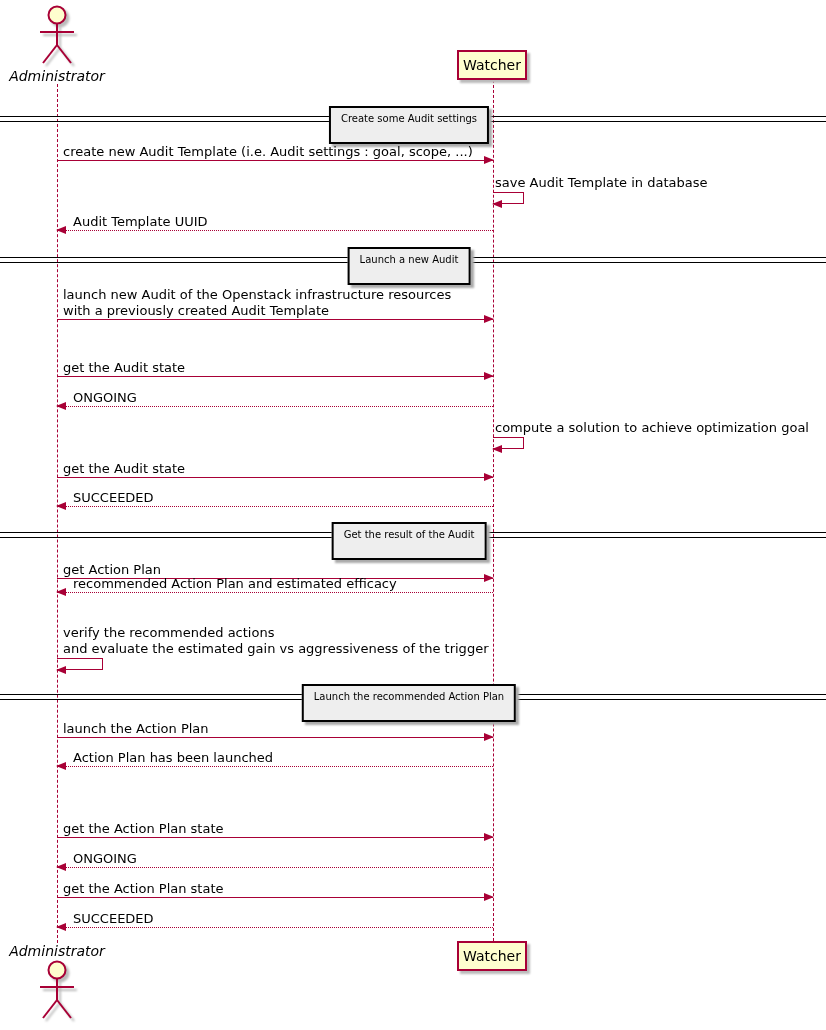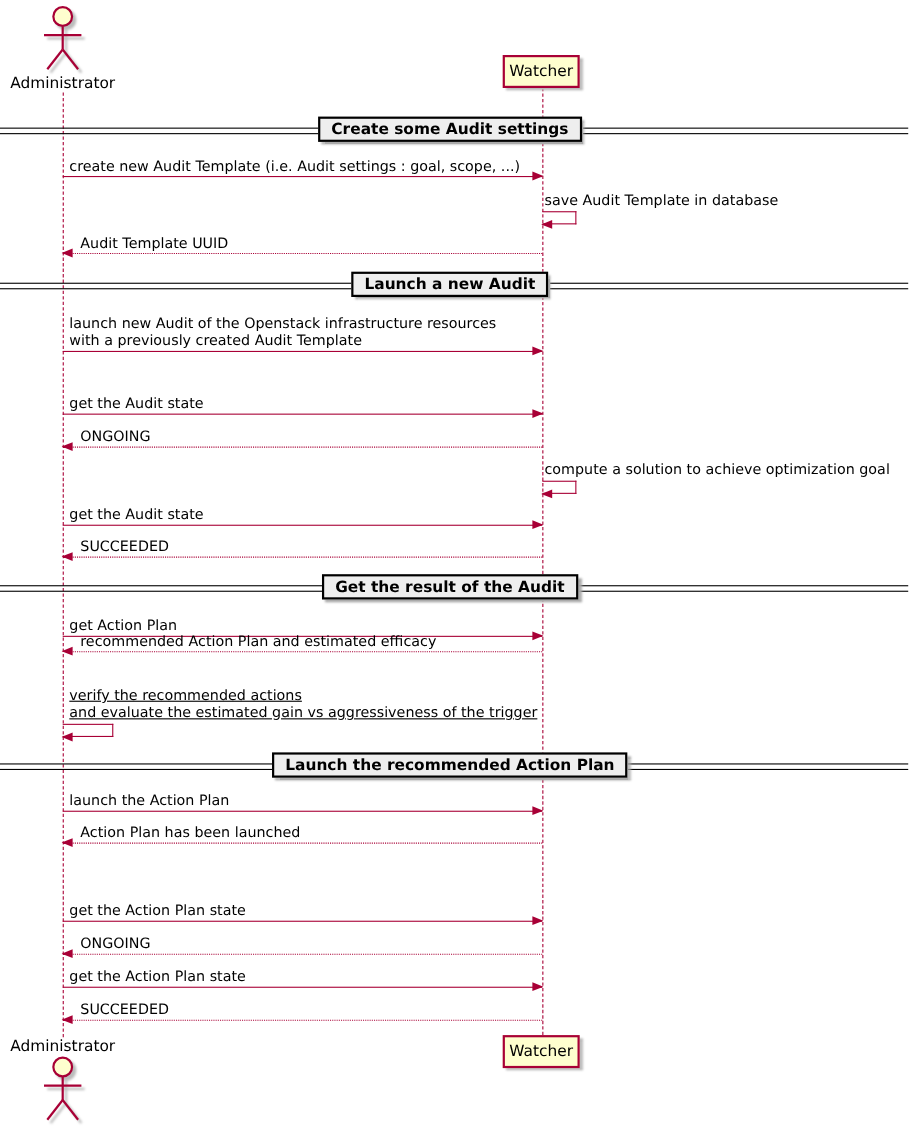--- a/index.html
+++ b/index.html
@@ -14,52 +14,52 @@
   body{background:var(--background);font-family:"DejaVu Sans","Liberation Sans",sans-serif;}
   #canvas{position:relative;width:826px;height:1030px;background:var(--background);overflow:hidden;}
 
   
   .lifeline{position:absolute;width:0;border-left:1px dashed var(--accent);}
 
   
   .actor-svg{position:absolute;filter:drop-shadow(3px 3px 1px #bbbbbb);}
   .actor-svg line{stroke:var(--accent);stroke-width:2;}
   .actor-svg circle{fill:var(--participant_fill);stroke:var(--accent);stroke-width:2;}
-  .actor-label{position:absolute;left:57px;transform:translateX(-50%);font-size:14px;color:var(--text);white-space:nowrap;}
+  .actor-label{position:absolute;left:57px;transform:translateX(-50%);font-size:14px;color:var(--text);white-space:nowrap;font-style:italic;}
 
   
   .pbox{position:absolute;left:457px;width:70px;height:30px;background:var(--participant_fill);
         border:2px solid var(--accent);box-shadow:3px 3px 2px #bbbbbb;box-sizing:border-box;
         display:flex;align-items:center;justify-content:center;font-size:14px;color:var(--text);}
 
   
   .divider{position:absolute;left:0;width:826px;height:26px;}
   .dline{position:absolute;left:0;right:0;border-top:1px solid var(--divider_border);}
   .dl1{top:10px}.dl2{top:15px}
   .dlabel{position:absolute;left:409px;top:0;transform:translateX(-50%);
           background:var(--divider_fill);border:2px solid var(--divider_border);
-          padding:2px 10px 0;font-weight:bold;font-size:14px;line-height:17px;
+          padding:2px 10px 15px;font-weight:normal;font-size:10px;line-height:17px;
           white-space:nowrap;box-shadow:3px 3px 2px #aaaaaa;color:var(--text);}
 
   
   .msg{position:absolute;left:57px;width:436px;color:var(--text);}
   .txt{font-size:13px;line-height:15px;padding:0 0 1px 6px;white-space:nowrap;}
   .msg.dashed .txt{padding-left:16px;}
   .line{position:relative;height:0;border-top:1px solid var(--accent);}
   .msg.dashed .line{border-top-style:dotted;}
   .head{position:absolute;width:0;height:0;}
   .head.r{right:-1px;top:-5px;border-left:10px solid var(--accent);
           border-top:4.5px solid transparent;border-bottom:4.5px solid transparent;}
   .head.l{left:-1px;top:-5px;border-right:10px solid var(--accent);
           border-top:4.5px solid transparent;border-bottom:4.5px solid transparent;}
 
   
   .msg.selfw{left:493px;width:333px;}
   .msg.selfw .txt{padding-left:2px;}
-  .msg.selfa{left:57px;width:540px;text-decoration:underline;}
+  .msg.selfa{left:57px;width:540px;}
   .loop{position:relative;width:30px;height:10px;border:1px solid var(--accent);border-left:none;margin-top:1px;}
   .msg.selfa .loop{width:45px;}
   .loop .head.l{top:auto;bottom:-5px;left:-1px;}
 </style>
 </head>
 <body>
 
 <div id="canvas">
 
   <div class="lifeline" style="left:57px;top:84px;height:859px"></div>

